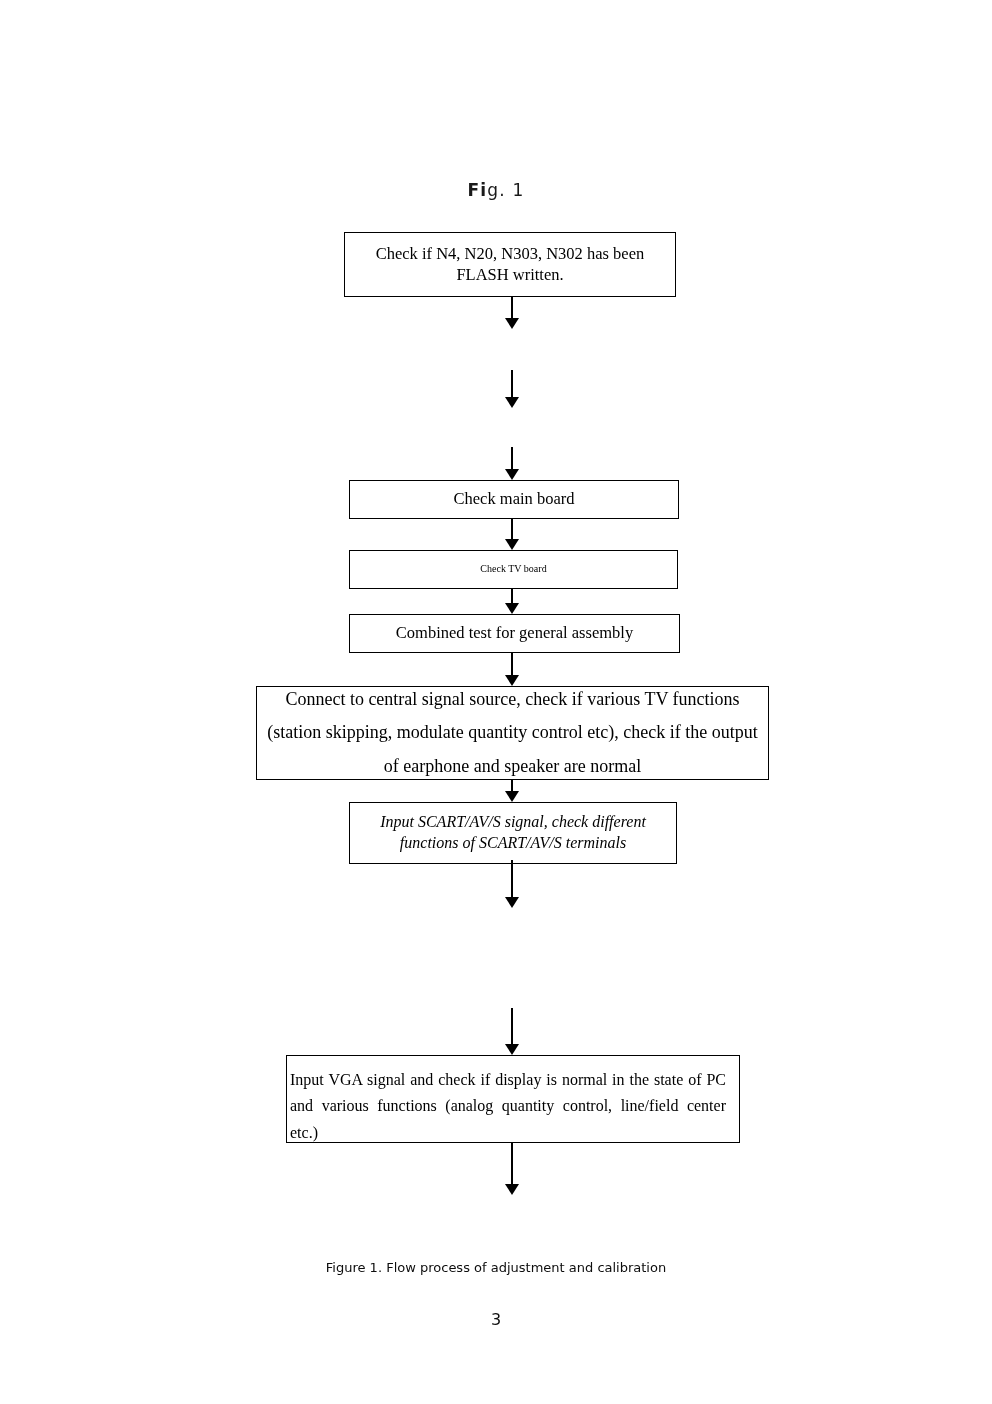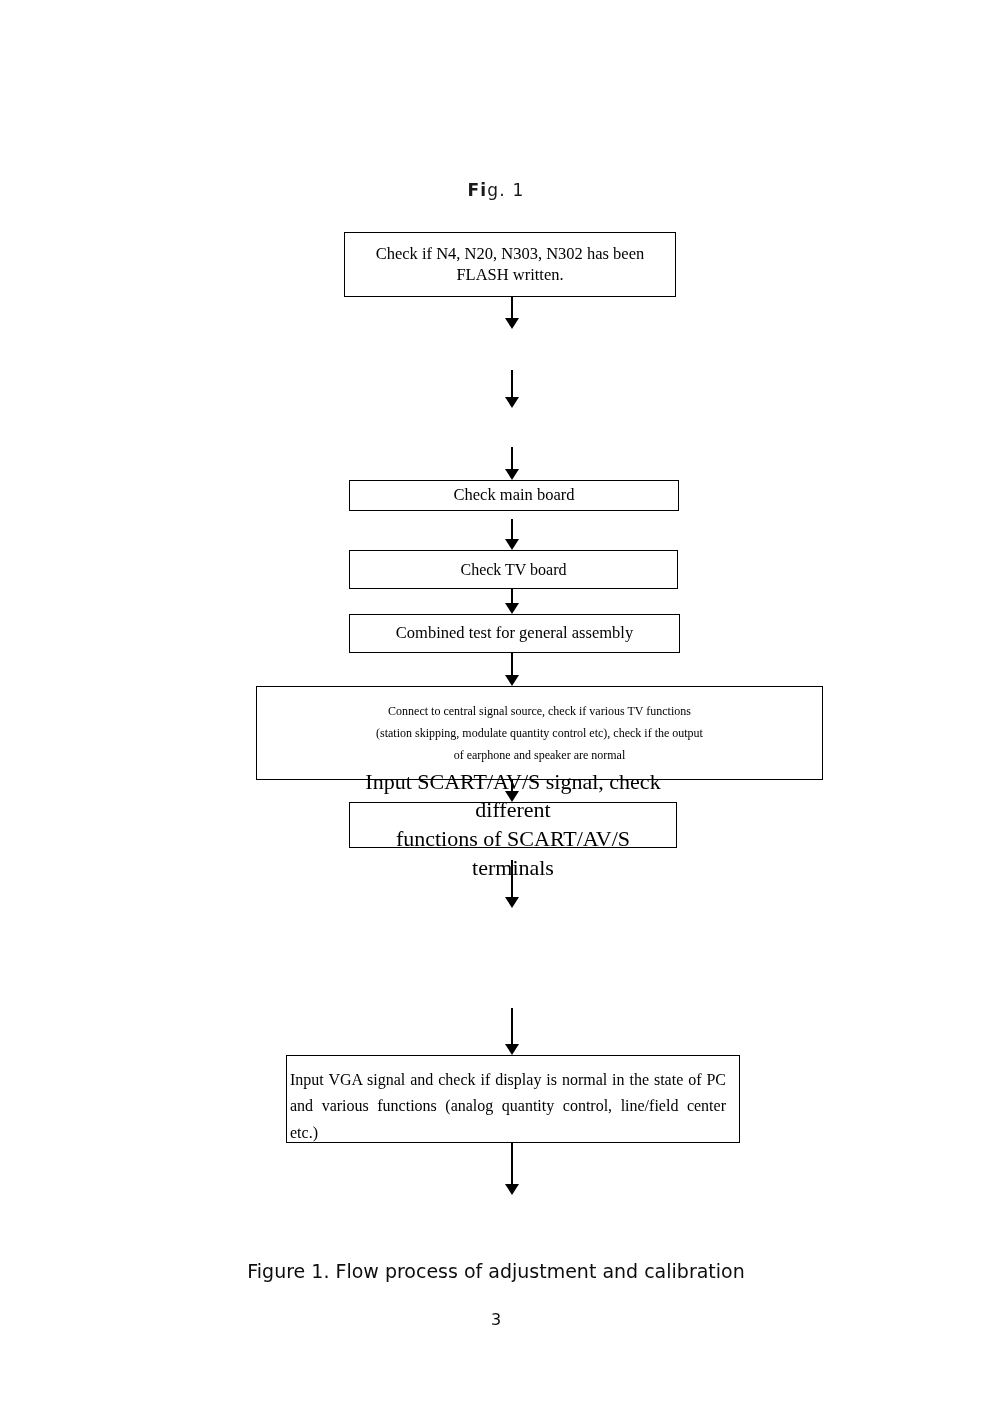--- a/index.html
+++ b/index.html
@@ -57,27 +57,27 @@
   .box .txt {
     display: block;
     width: 100%;
     white-space: pre-line;
   }
 
   
   #box-flash   { left: 344px; top: 220px;  width: 332px; height: 65px; }
   #box-produce { left: 349px; top: 317px;  width: 331px; height: 41px; }
   #box-adjust  { left: 345px; top: 396px;  width: 328px; height: 39px; }
-  #box-mainbd  { left: 349px; top: 468px;  width: 330px; height: 31px; }
-  #box-tvbd    { left: 349px; top: 538px;  width: 329px; height: 39px; font-size: 16px; }
+  #box-mainbd  { left: 349px; top: 468px;  width: 330px; height: 39px; }
+  #box-tvbd    { left: 349px; top: 538px;  width: 329px; height: 39px; font-size: 10px; }
   #box-combine { left: 349px; top: 602px;  width: 331px; height: 39px; justify-content: flex-end; }
-  #box-central { left: 256px; top: 674px;  width: 567px; height: 94px;
-                 line-height: 1.85; font-size: 12px; }
-  #box-scart   { left: 349px; top: 790px;  width: 328px; height: 46px;
-                 line-height: 1.30; font-size: 22px; }
+  #box-central { left: 256px; top: 674px;  width: 513px; height: 94px;
+                 line-height: 1.85; font-size: 18px; }
+  #box-scart   { left: 349px; top: 790px;  width: 328px; height: 62px;
+                 line-height: 1.30; font-size: 16px; font-style: italic; }
   #box-tvav    { left: 305px; top: 896px;  width: 422px; height: 100px;
                  line-height: 1.25; font-size: 16px; }
   #box-vga     { left: 286px; top: 1043px; width: 454px; height: 88px; }
   #box-packing { left: 349px; top: 1183px; width: 330px; height: 45px; }
 
   
   #box-vga {
     display: block;
     padding: 11px 13px 0 3px;
   }
@@ -113,21 +113,21 @@
   }
 
   
   .caption {
     position: absolute;
     left: 0;
     top: 1248px;
     width: 992px;
     text-align: center;
     font-family: "DejaVu Sans", "Liberation Sans", sans-serif;
-    font-size: 19px;
+    font-size: 13px;
     color: #0d0d0d;
   }
   .page-number {
     position: absolute;
     left: 0;
     top: 1298px;
     width: 992px;
     text-align: center;
     font-family: "DejaVu Sans", "Liberation Sans", sans-serif;
     font-size: 16px;

